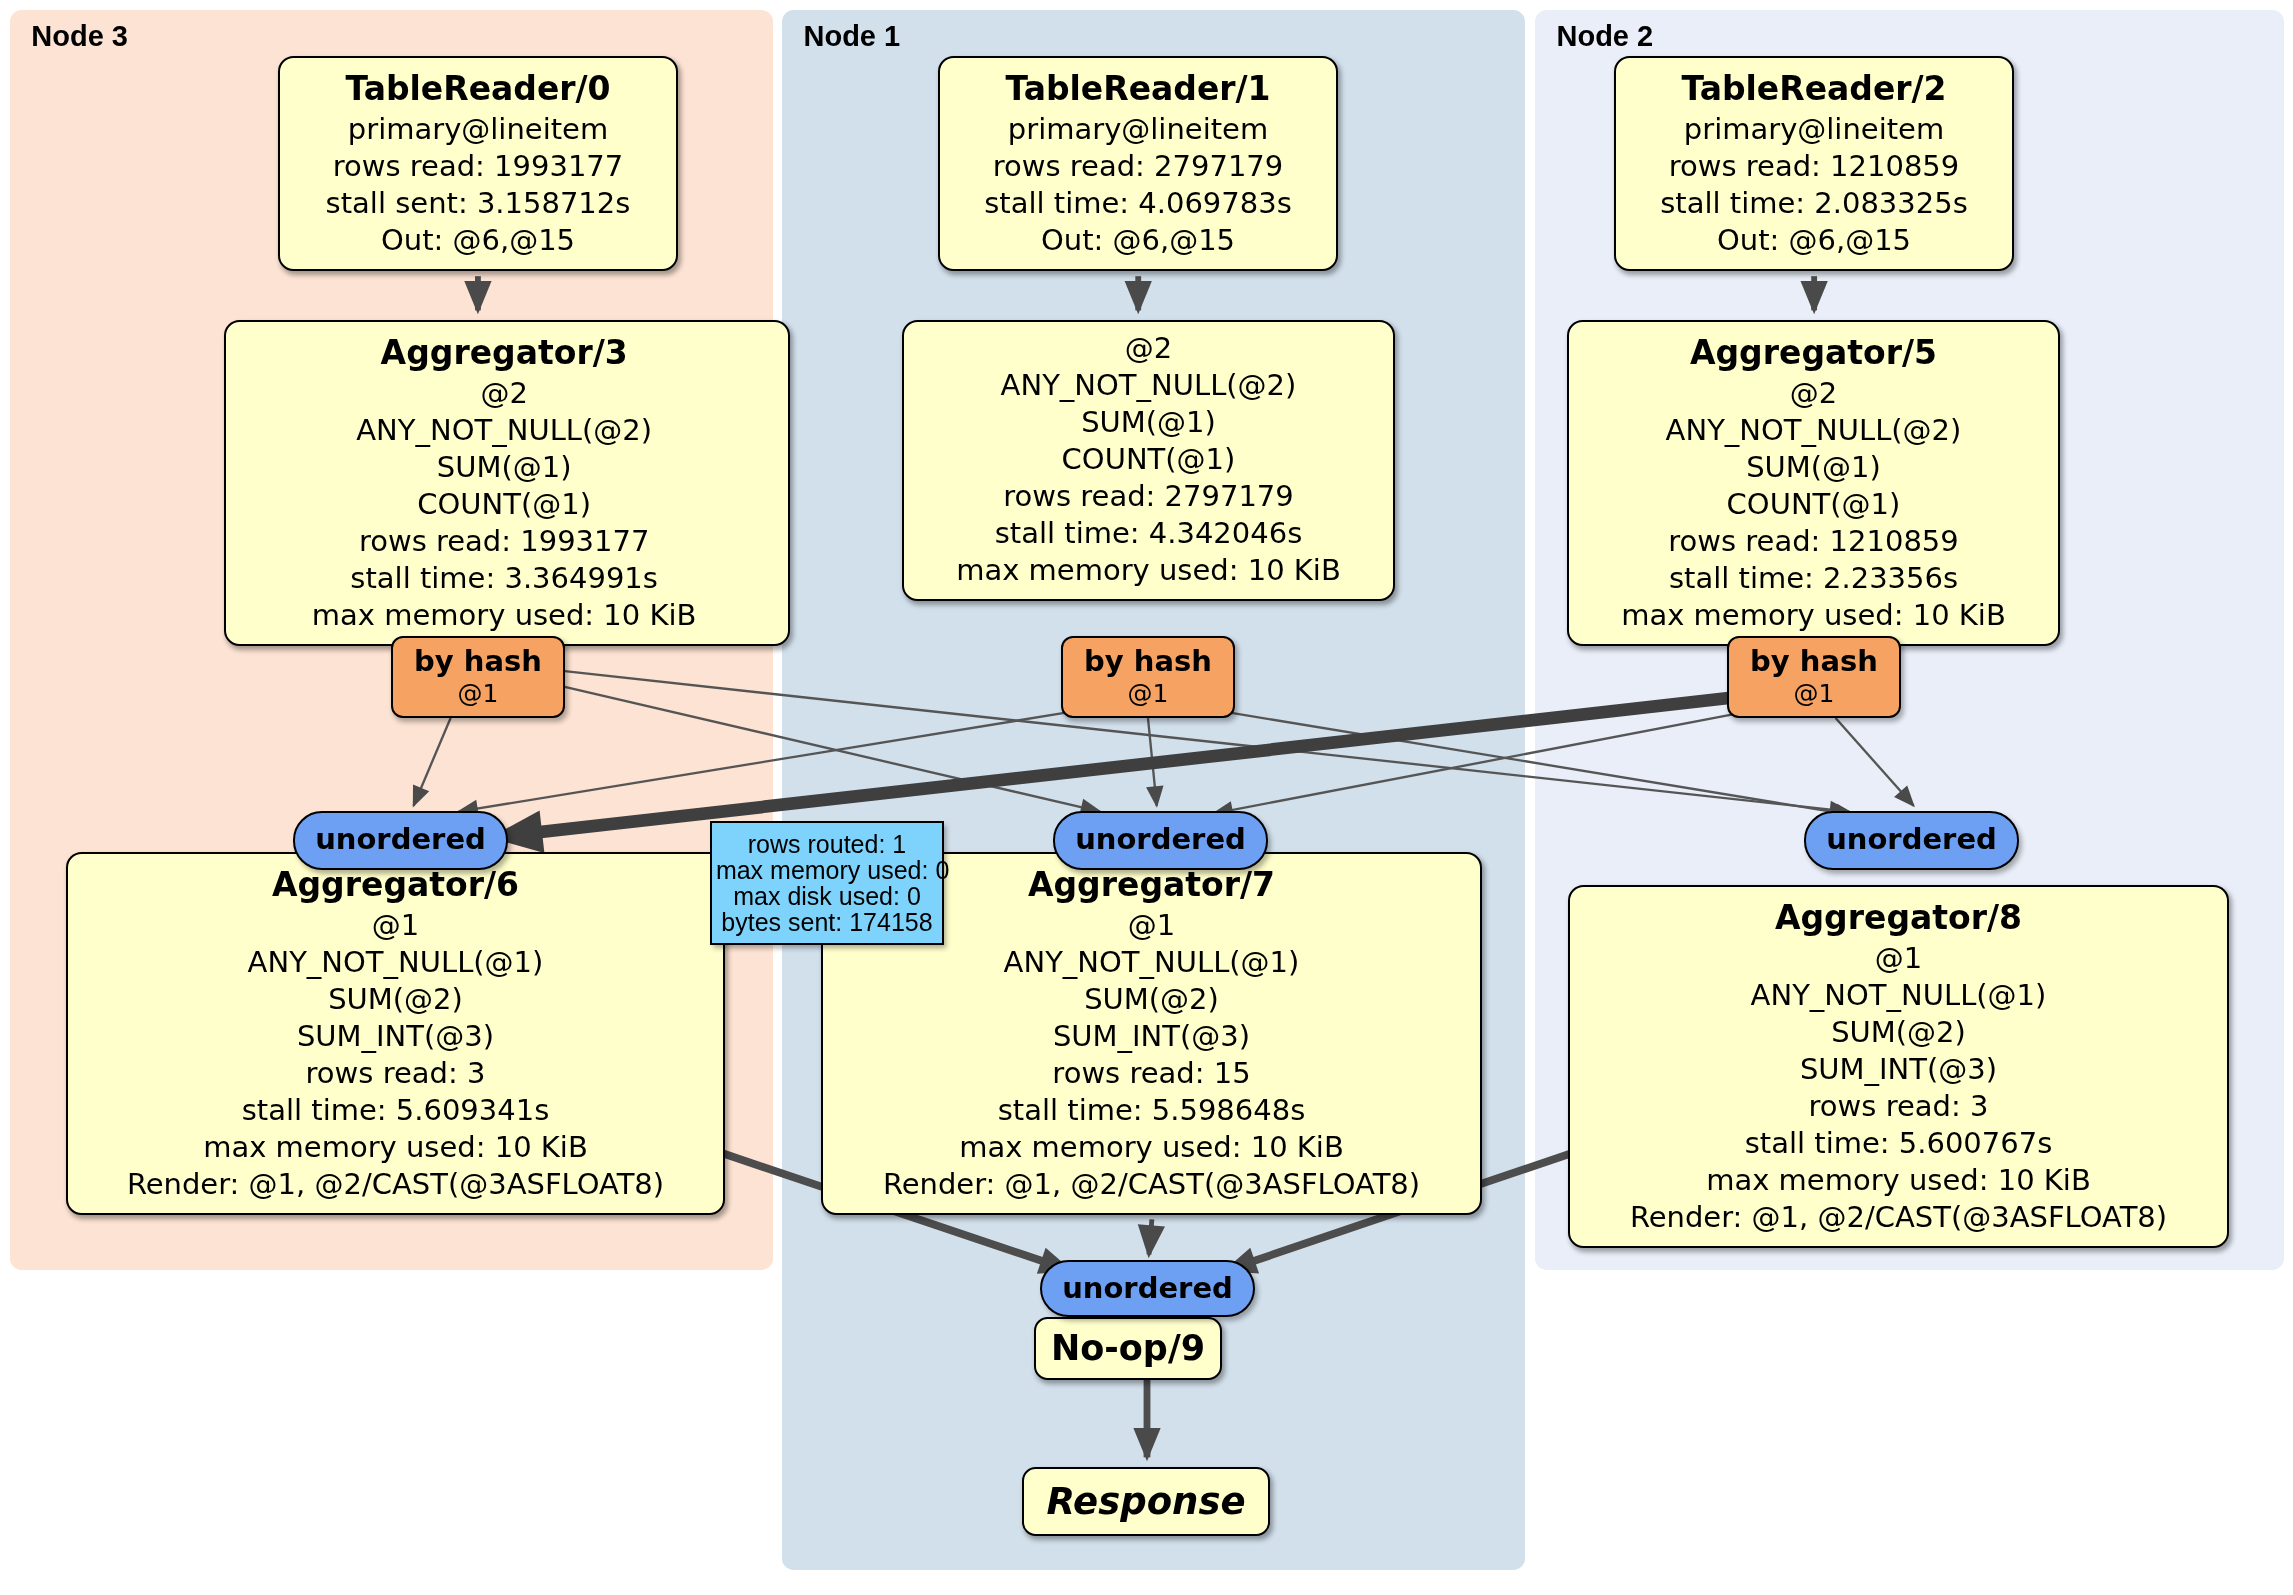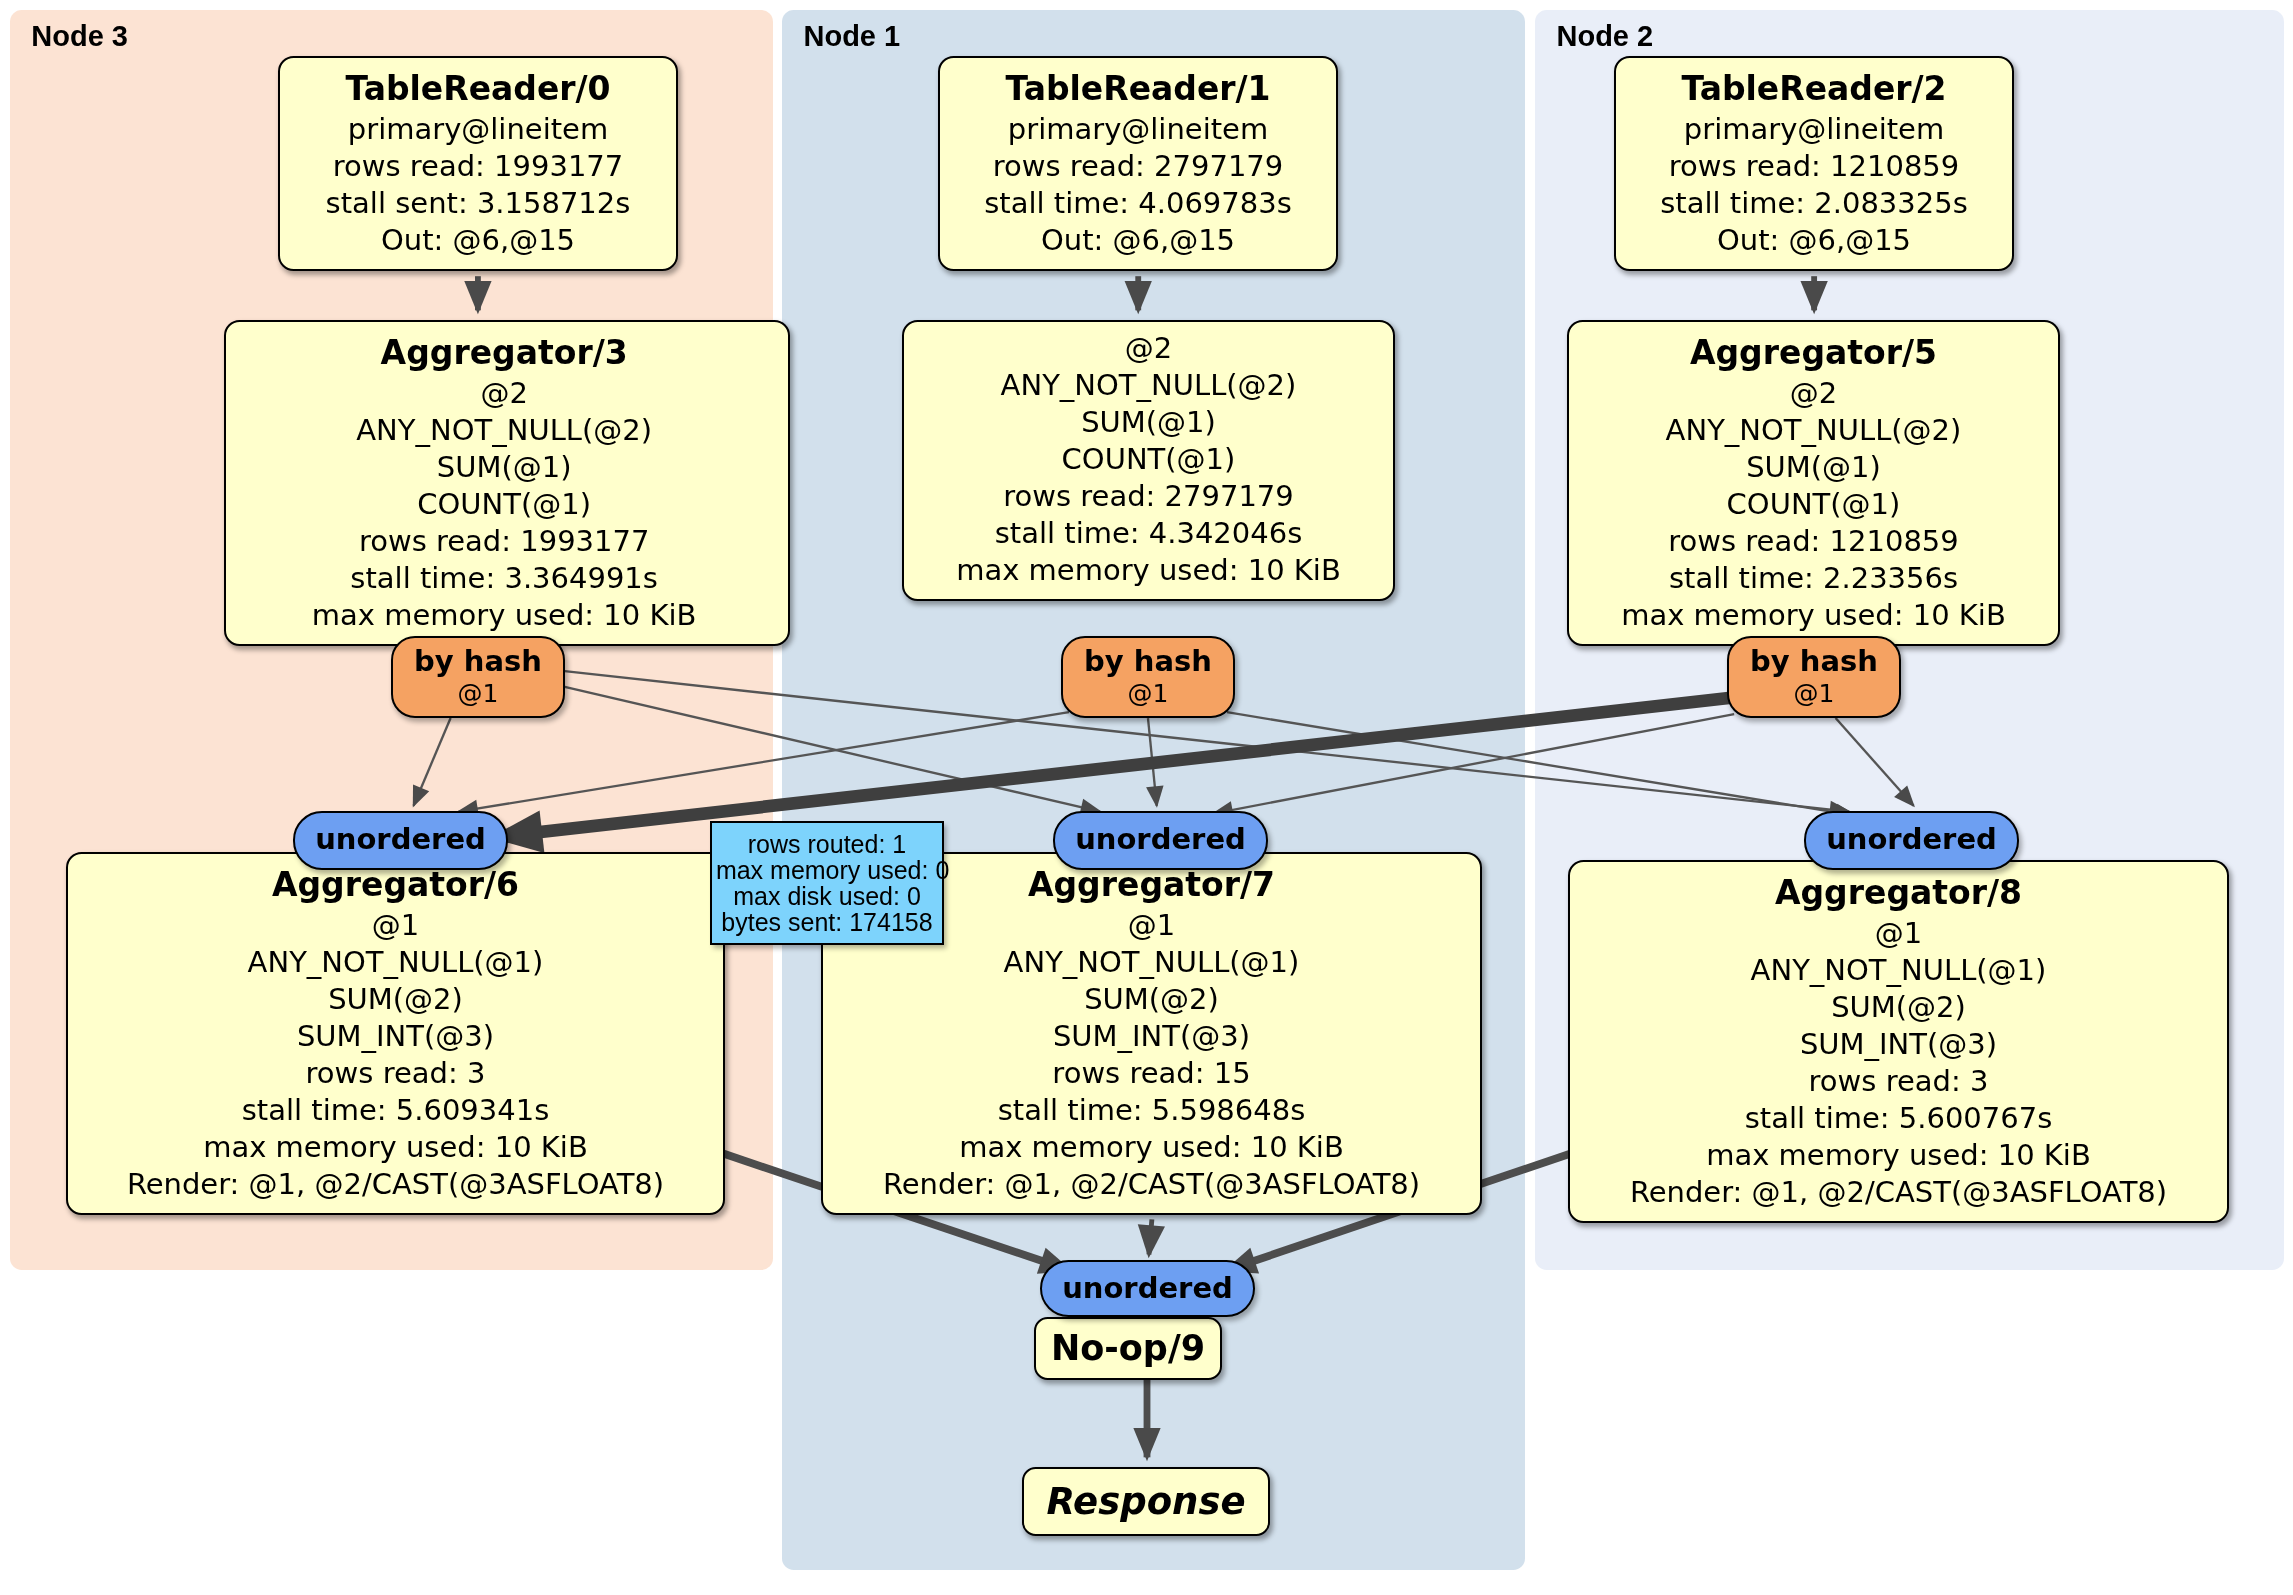--- a/index.html
+++ b/index.html
@@ -27,25 +27,25 @@
   #tr0{left:278px;top:56px;width:400px;}
   #tr1{left:938px;top:56px;width:400px;}
   #tr2{left:1614px;top:56px;width:400px;}
 
   #agg3{left:224px;top:320px;width:566px;padding-left:8px;}
   #agg4{left:902px;top:320px;width:493px;}
   #agg5{left:1567px;top:320px;width:493px;}
 
   #agg6{left:66px;top:852px;width:659px;}
   #agg7{left:821px;top:852px;width:661px;}
-  #agg8{left:1568px;top:860px;width:661px;}
+  #agg8{left:1568px;top:885px;width:661px;}
 
   
   .router{position:absolute;box-sizing:border-box;width:174px;height:82px;background:#f5a262;
-          border:2.9px solid #000;border-radius:24px;text-align:center;z-index:12;
+          border:2.9px solid #000;border-radius:12px;text-align:center;z-index:12;
           box-shadow:2.9px 3.9px 4.9px rgba(0,0,0,0.3);padding-top:5.9px;}
   .router .rtitle{font-size:29px;font-weight:bold;line-height:35px;}
   .router .rsub{font-size:25px;line-height:29px;}
   #r3{left:391px;top:636px;}
   #r4{left:1061px;top:636px;}
   #r5{left:1727px;top:636px;}
 
   
   .sync{position:absolute;box-sizing:border-box;width:215px;height:59px;background:#6d9ff2;
         border:2.9px solid #000;border-radius:29px;text-align:center;font-size:29px;

